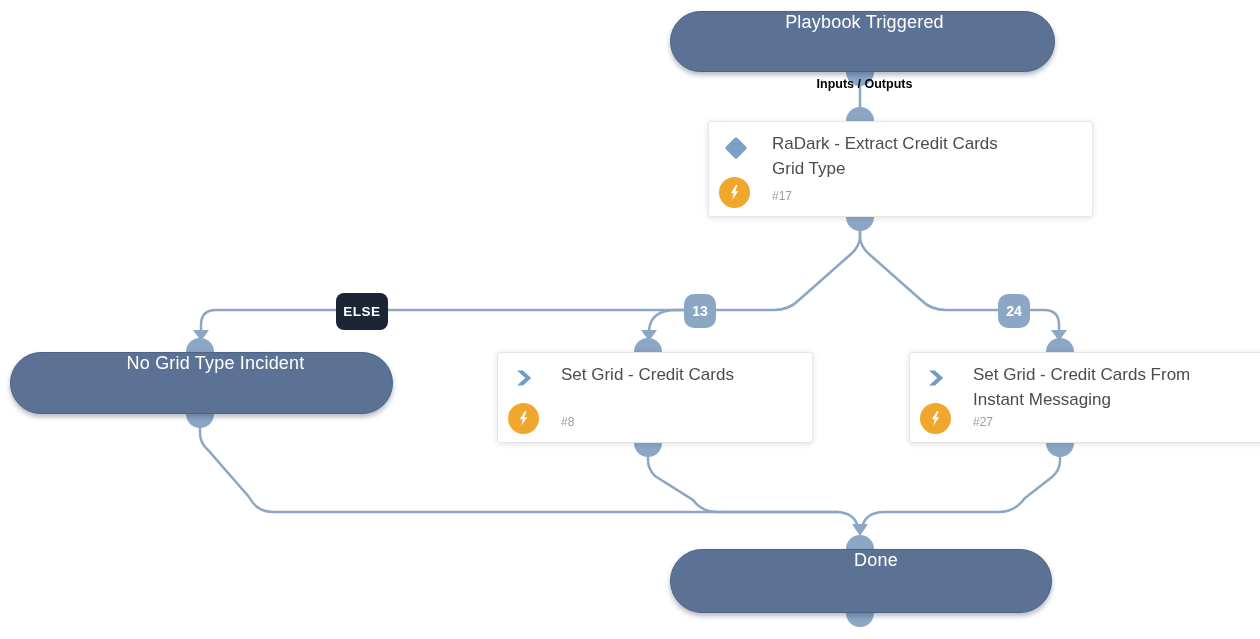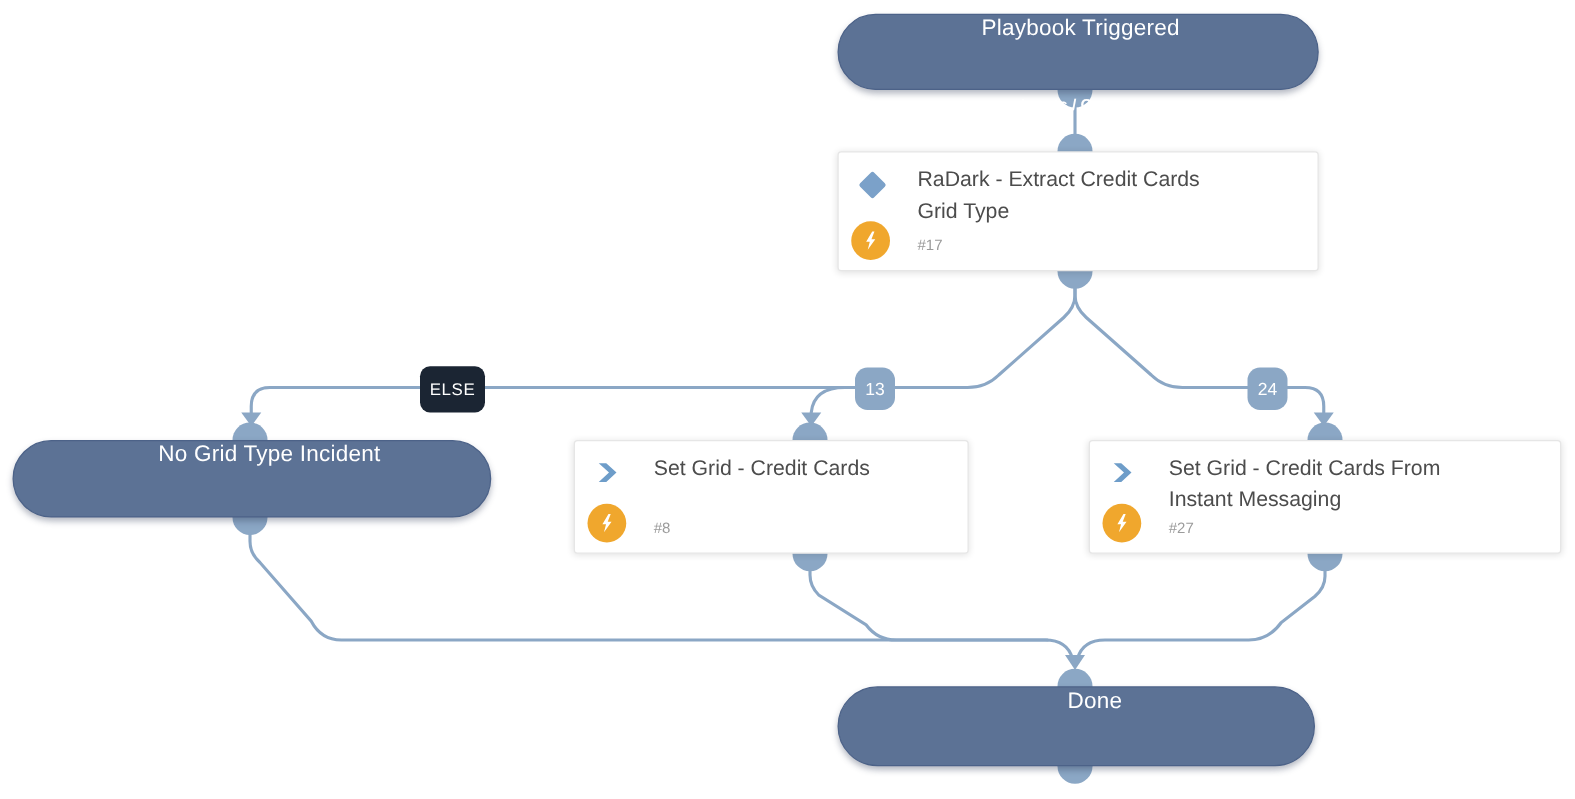--- a/index.html
+++ b/index.html
@@ -31,30 +31,31 @@
     color:#ffffff;
     display:flex;align-items:center;
     box-sizing:border-box;
     cursor:pointer;
     flex-direction:column;
   }
   .pill .pill-title{font-size:18px;letter-spacing:.2px;}
   .pill-trigger{left:670px;top:11px;width:385px;height:61px;justify-content:space-between;padding:0 26px 0 30px;}
   .pill-else{left:10px;top:352px;width:383px;height:62px;padding:0 0 0 28px;}
   .pill-done{left:670px;top:549px;width:382px;height:64px;padding:0 0 0 30px;}
-  .io-link{font-size:12.5px;font-weight:700;color:#ffffff;cursor:pointer;margin-top:44px;}
+  .io-link{font-size:12.5px;font-weight:700;color:#000000;cursor:pointer;margin-top:44px;}
 
   .card{
     position:absolute;z-index:2;
     background:#ffffff;
     border:1px solid var(--card-border);
     border-radius:3px;
     box-shadow:0 1px 6px rgba(0,0,0,.12);
     box-sizing:border-box;
     cursor:pointer;
+    margin-left:38px;
   }
   .card-cond{left:670px;top:121px;width:385px;height:96px;}
   .card-mid{left:459px;top:352px;width:316px;height:91px;}
   .card-right{left:871px;top:352px;width:378px;height:91px;}
   .task-title{
     position:absolute;top:9px;left:63px;max-width:245px;
     font-size:17px;line-height:25px;color:var(--title-text);
   }
   .task-id{position:absolute;bottom:13px;left:63px;font-size:12px;color:var(--id-text);}
   .type-icon{position:absolute;top:15px;left:16px;width:22px;height:22px;}
@@ -65,21 +66,21 @@
   .chevron-svg{width:20px;height:20px;fill:var(--chevron);}
   .bolt-circle{
     position:absolute;bottom:8px;left:10px;width:31px;height:31px;border-radius:50%;
     background:var(--automation);display:flex;align-items:center;justify-content:center;
   }
   .bolt-circle svg{width:17px;height:17px;fill:#ffffff;}
 
   .badge{
     position:absolute;z-index:3;
     display:flex;align-items:center;justify-content:center;
-    color:#ffffff;font-weight:400;
+    color:#ffffff;font-weight:700;
   }
   .badge-else{left:336px;top:293px;width:52px;height:37px;border-radius:8px;background:var(--else-badge);font-size:13.5px;letter-spacing:.5px;}
   .badge-num{width:32px;height:34px;border-radius:10px;background:var(--connector);font-size:14px;}
   .badge-13{left:684px;top:294px;}
   .badge-24{left:998px;top:294px;}
 </style>
 </head>
 <body>
 
 <div class="canvas">

